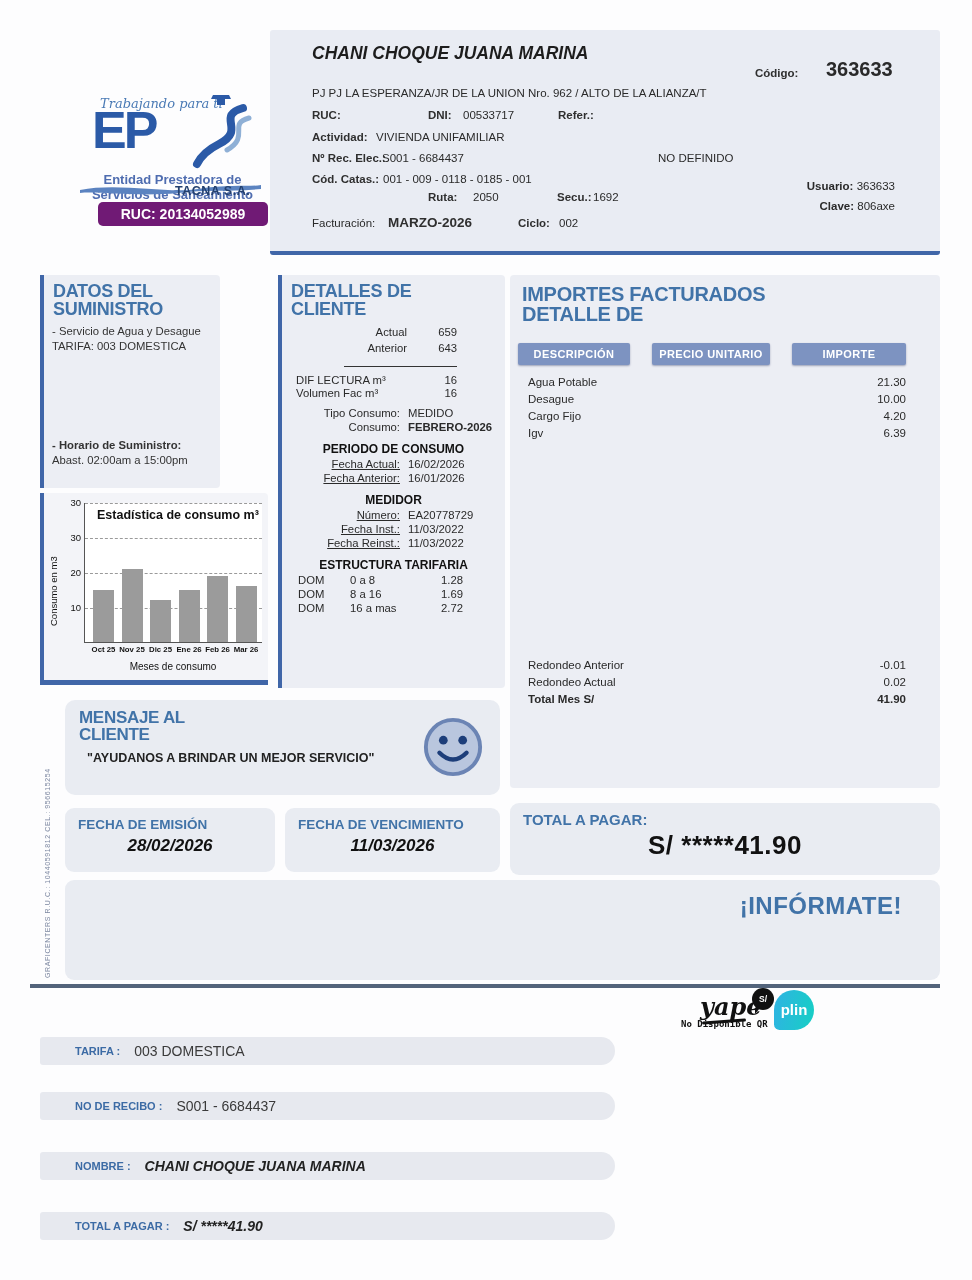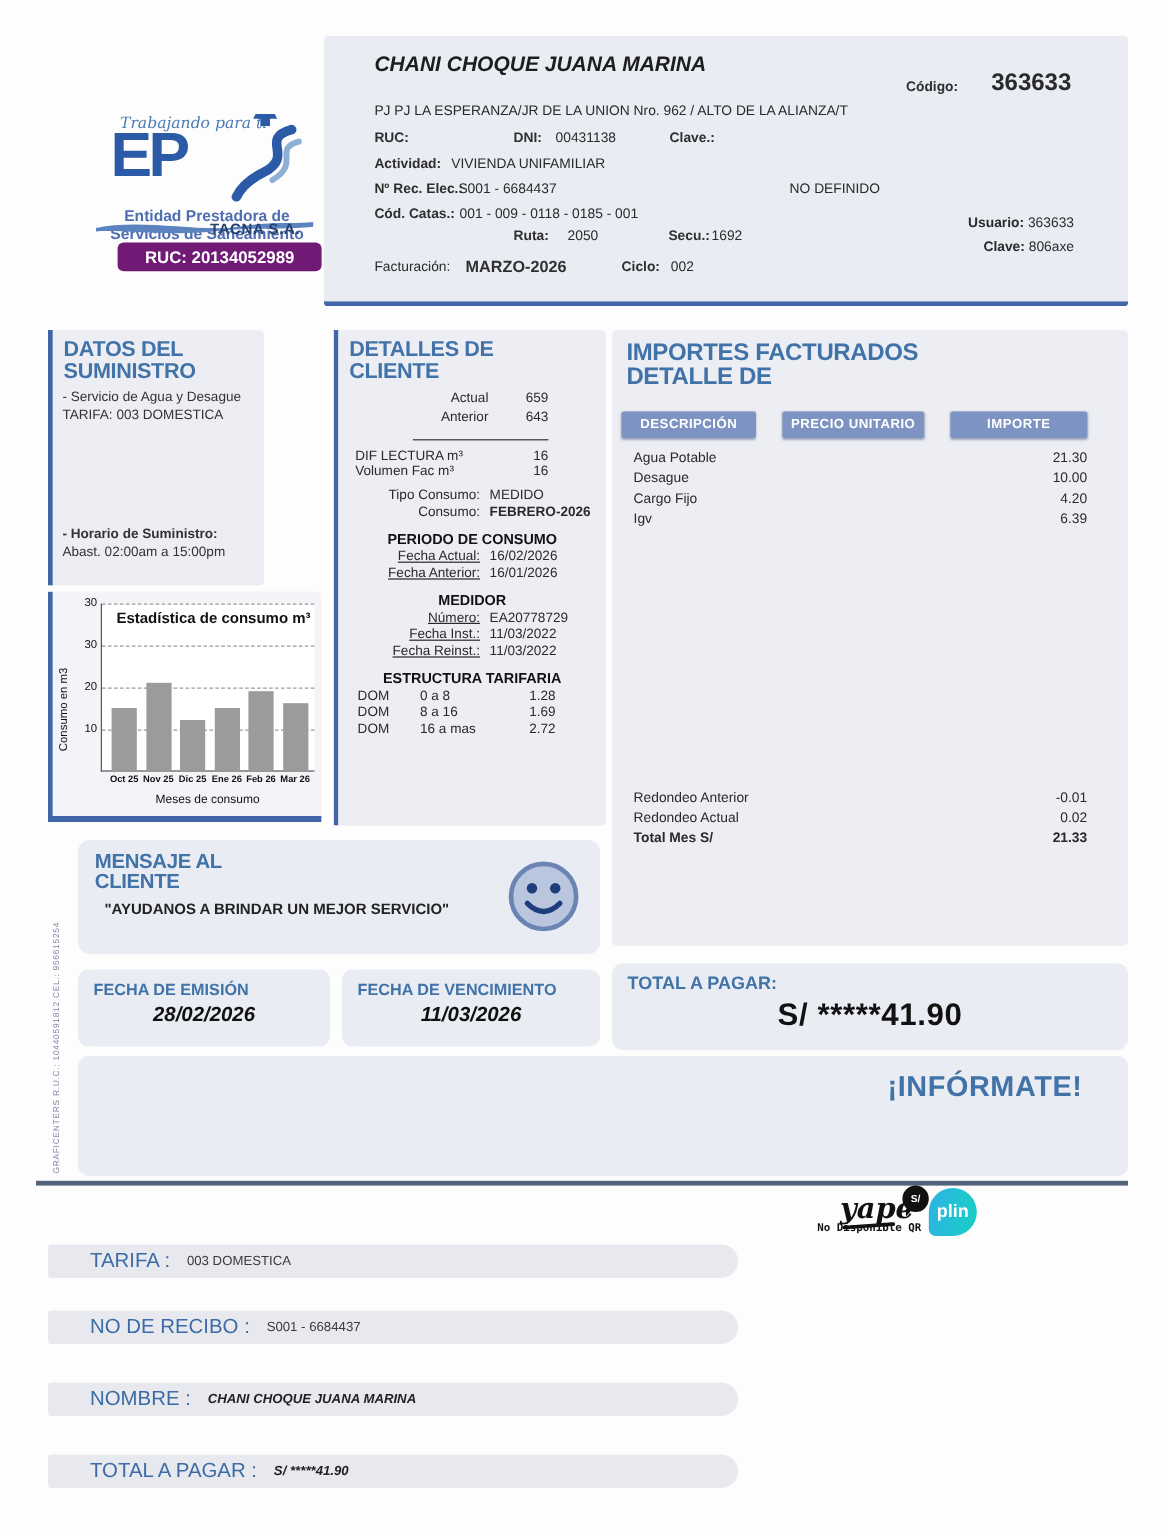--- a/index.html
+++ b/index.html
@@ -108,22 +108,22 @@
                  color:#fff; font-size:8.5px; font-weight:bold; text-align:center; line-height:22px; }
   .yape-tail { position:absolute; left:755px; top:1008px; width:0; height:0; border-left:5px solid #111; border-bottom:6px solid transparent; }
   .plin { position:absolute; left:774px; top:990px; width:40px; height:40px; border-radius:50% 50% 50% 14%;
           background:linear-gradient(100deg,#2fb3e3,#17cfc4); color:#fff; font-weight:bold; font-size:15px;
           text-align:center; line-height:40px; }
   .qr-note { position:absolute; left:681px; top:1019px; font-family:"DejaVu Sans Mono", monospace; font-weight:bold; font-size:9px; color:#111; }
 
   
   .stub-row { position:absolute; left:40px; width:575px; height:28px; background:#e7e9ef;
               border-radius:3px 14px 14px 3px; display:flex; align-items:center; padding-left:35px; }
-  .stub-label { color:#3c6ba5; font-weight:normal; font-size:17px; margin-right:14px; white-space:nowrap; }
-  .stub-value { font-size:11px; color:#3a3a3a; white-space:nowrap; }
+  .stub-label { color:#3c6ba5; font-weight:bold; font-size:11px; margin-right:14px; white-space:nowrap; }
+  .stub-value { font-size:14px; color:#3a3a3a; white-space:nowrap; }
   .stub-italic { font-style:italic; font-weight:bold; color:#222; }
 
   
   .printer-credit { position:absolute; left:44px; top:978px; transform:rotate(-90deg); transform-origin:left top;
                     font-size:7px; color:#7c87a0; letter-spacing:0.6px; white-space:nowrap; }
 </style>
 </head>
 <body>
 
 <div class="page">
@@ -145,22 +145,22 @@
   </div>
 
   <div class="head-panel">
     <div class="cust-name">CHANI CHOQUE JUANA MARINA</div>
     <span class="hl codigo-label">Código:</span>
     <span class="codigo-value">363633</span>
     <span style="left:42px; top:57px;">PJ PJ LA ESPERANZA/JR DE LA UNION Nro. 962 / ALTO DE LA ALIANZA/T</span>
 
     <span class="hl" style="left:42px; top:79px;">RUC:</span>
     <span class="hl" style="left:158px; top:79px;">DNI:</span>
-    <span style="left:193px; top:79px;">00431138</span>
-    <span class="hl" style="left:288px; top:79px;">Clave.:</span>
+    <span style="left:193px; top:79px;">00533717</span>
+    <span class="hl" style="left:288px; top:79px;">Refer.:</span>
 
     <span class="hl" style="left:42px; top:101px;">Actividad:</span>
     <span style="left:106px; top:101px;">VIVIENDA UNIFAMILIAR</span>
 
     <span class="hl" style="left:42px; top:122px;">Nº Rec. Elec.:</span>
     <span style="left:112px; top:122px;">S001 - 6684437</span>
     <span style="left:388px; top:122px;">NO DEFINIDO</span>
 
     <span class="hl" style="left:42px; top:143px;">Cód. Catas.:</span>
     <span style="left:113px; top:143px;">001 - 009 - 0118 - 0185 - 001</span>
@@ -320,21 +320,21 @@
       <div class="imp-row">
           <span class="imp-desc">Redondeo Anterior</span>
           <span>-0.01</span>
         </div>
       <div class="imp-row">
           <span class="imp-desc">Redondeo Actual</span>
           <span>0.02</span>
         </div>
       <div class="imp-row bold">
           <span class="imp-desc">Total Mes S/</span>
-          <span>21.33</span>
+          <span>41.90</span>
         </div>
     </div>
   </div>
 
   <div class="msg-panel" style="position:absolute">
     <div class="sec-title msg-title">
       <div>MENSAJE AL</div>
       <div>CLIENTE</div>
     </div>
     <div class="msg-text">"AYUDANOS A BRINDAR UN MEJOR SERVICIO"</div>

